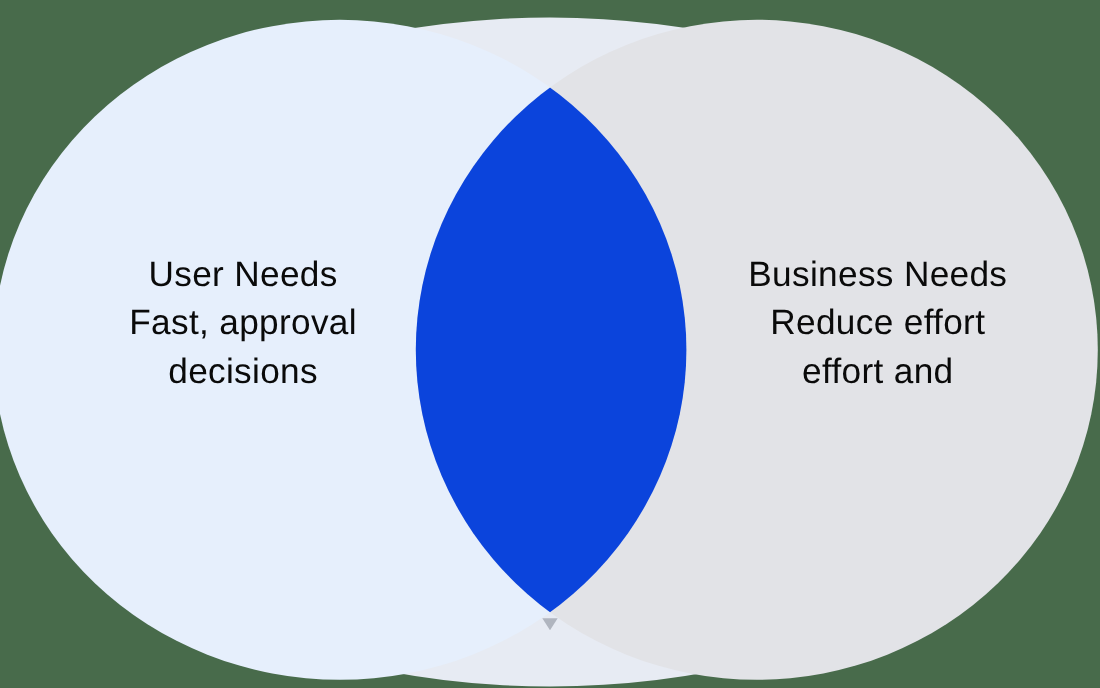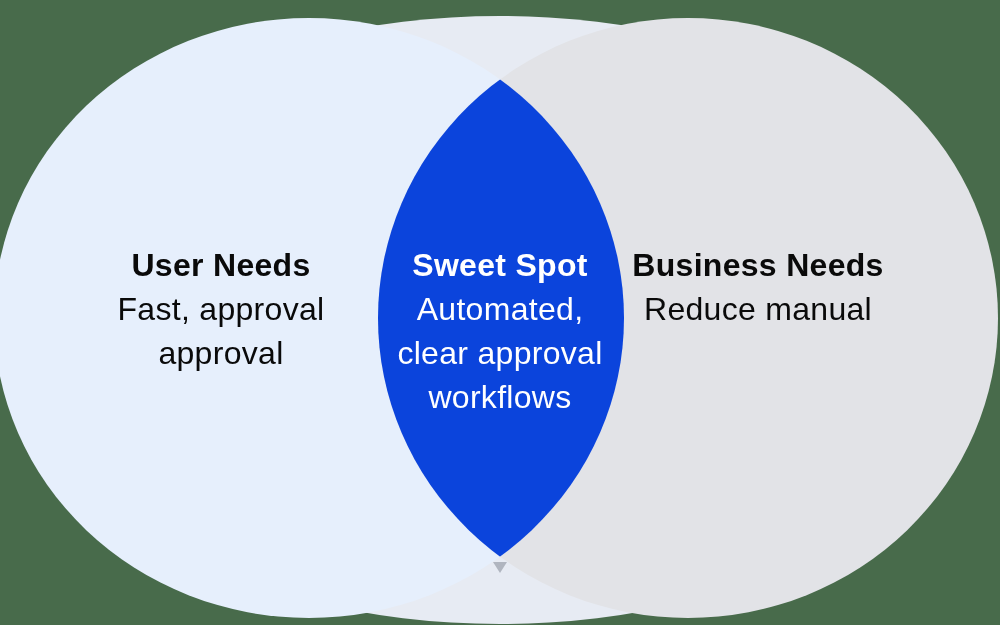--- a/index.html
+++ b/index.html
@@ -13,24 +13,24 @@
   .stage svg { position: absolute; inset: 0; display: block; }
   .label {
     position: absolute;
     top: 227px;
     text-align: center;
     font-size: 32px;
     line-height: 44px;
     letter-spacing: 0.3px;
     color: #0a0a0a;
   }
-  .label .title { font-weight: 700; margin-top: 16px; }
+  .label .title { font-weight: 400; }
   .label-left   { left: 56px;  width: 330px; }
   .label-center { left: 350px; width: 300px; color: #ffffff; }
-  .label-right  { left: 578px; width: 360px; }
+  .label-right  { left: 618px; width: 360px; }
 </style>
 </head>
 <body>
 
 <div class="stage">
 
   <svg width="1000" height="625" viewBox="0 0 1000 625">
     <defs>
       <clipPath id="leftClip">
         <ellipse cx="309" cy="318" rx="315" ry="300"></ellipse>
@@ -48,28 +48,23 @@
     <g clip-path="url(#leftClip)">
       <ellipse cx="688" cy="318" rx="310" ry="300" fill="#0b44dc"></ellipse>
     </g>
 
     <polygon points="493,562 507,562 500,573" fill="#b0b5bf"></polygon>
   </svg>
 
   <div class="label label-left">
     <div class="title">User Needs</div>
     <div>Fast, approval</div>
-    <div>approval</div>
+    <div>decisions</div>
   </div>
 
-  <div class="label label-center">
-    <div class="title">Sweet Spot</div>
-    <div>Automated,</div>
-    <div>clear approval</div>
-    <div>workflows</div>
-  </div>
 
   <div class="label label-right">
     <div class="title">Business Needs</div>
-    <div>Reduce manual</div>
+    <div>Reduce effort</div>
+    <div>effort and</div>
   </div>
 
 </div>
 
 </body></html>

